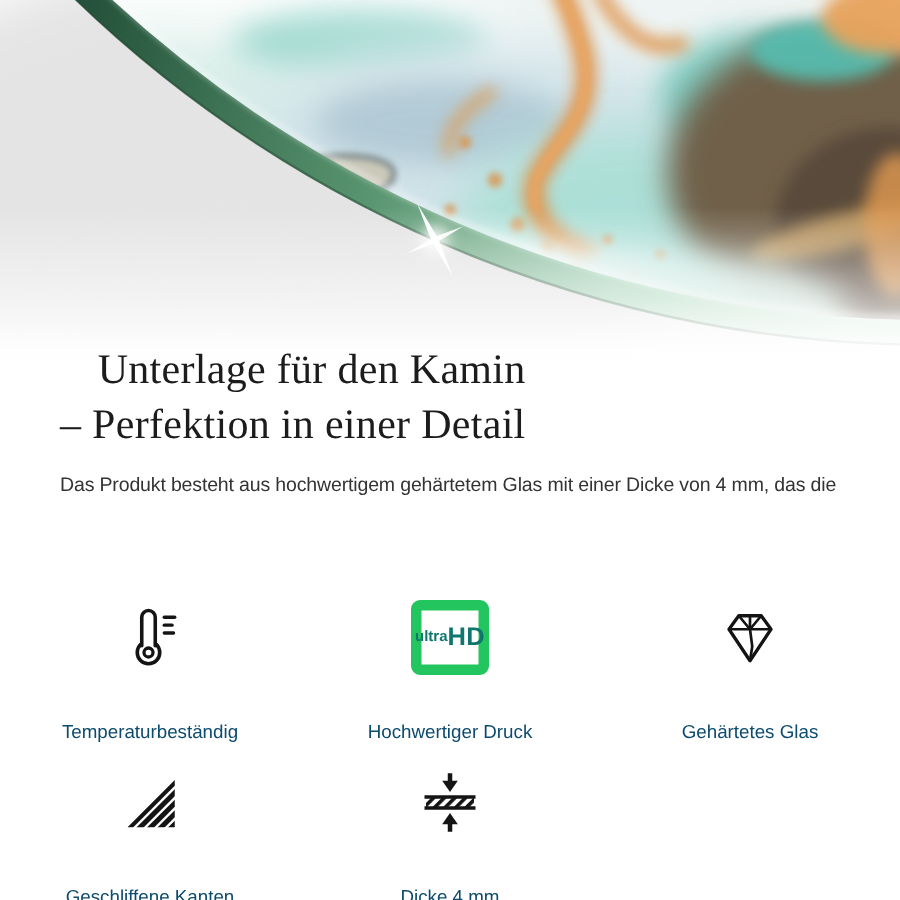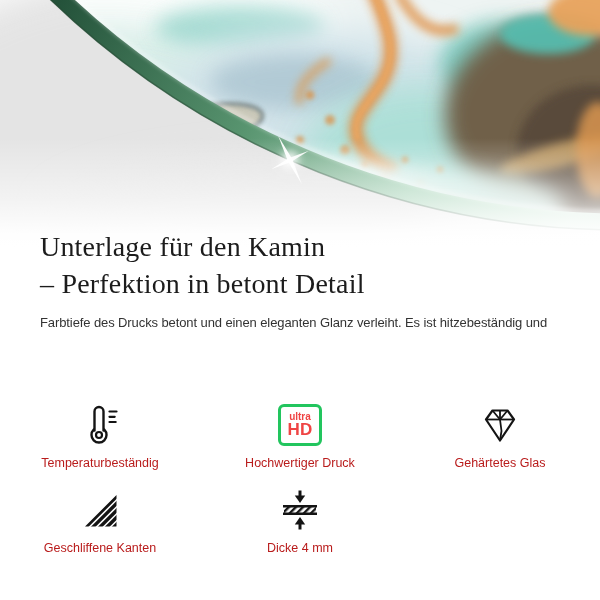--- a/index.html
+++ b/index.html
@@ -23,21 +23,21 @@
   
   .title-block {
     position: absolute; left: 40px; top: 228px;
     font-family: "Liberation Serif", serif;
     font-weight: 400;
     font-size: 28px;
     line-height: 37px;
     color: #1c1c1c;
     letter-spacing: 0.2px;
   }
-  .title-block span { display: block; }
+  .title-block span { display: block; text-align: right; }
 
   
   .desc-block {
     position: absolute; left: 40px; top: 309px;
     font-size: 13px;
     line-height: 27px;
     color: #333333;
     letter-spacing: -0.1px;
     white-space: nowrap;
   }
@@ -56,31 +56,32 @@
     align-items: center;
   }
   .icon-box {
     height: 46px; width: 46px;
     display: flex; align-items: center; justify-content: center;
     margin-bottom: 8px;
   }
   .feature-label {
     font-size: 12.5px;
     line-height: 15px;
-    color: #b91c1c;
+    color: #0c4a6e;
     text-align: center;
+    margin-top: 25px;
   }
   
   .uhd {
     width: 38px; height: 36px;
-    border: 3px solid #22c55e;
+    border: 7px solid #22c55e;
     border-radius: 6px;
-    display: flex; flex-direction: column;
+    display: flex; 
     align-items: center; justify-content: center;
-    color: #ef4444;
+    color: #0f766e;
   }
   .uhd .u-top  { font-size: 10px; line-height: 10px; font-weight: 700; }
   .uhd .u-bot  { font-size: 17px; line-height: 16px; font-weight: 700; letter-spacing: 0.2px; }
 </style>
 </head>
 <body>
 
 <div id="page">
 
   <div class="hero">
@@ -174,25 +175,25 @@
         <polygon points="-21,0 0,-2.1 21,0 0,2.1" fill="#ffffff" opacity="0.9"></polygon>
         <circle r="2.6" fill="#ffffff"></circle>
       </g>
 
       <rect x="0" y="138" width="600" height="110" fill="url(#fadeG)"></rect>
     </svg>
   </div>
 
   <h1 class="title-block" style="margin:0;">
     <span>Unterlage für den Kamin</span>
-    <span>– Perfektion in betont Detail</span>
+    <span>– Perfektion in einer Detail</span>
   </h1>
 
   <p class="desc-block" style="margin:0;">
-    <span>Farbtiefe des Drucks betont und einen eleganten Glanz verleiht. Es ist hitzebeständig und</span>
+    <span>Das Produkt besteht aus hochwertigem gehärtetem Glas mit einer Dicke von 4 mm, das die</span>
   </p>
 
   <div class="features">
 
     <div class="feature">
       <div class="icon-box">
         <svg width="44" height="44" viewBox="0 0 44 44">
           <g stroke="#141414" stroke-width="2.4" fill="none" stroke-linecap="round">
             <circle cx="21" cy="32" r="7.5"></circle>
             <path d="M16.5 27.5 V8.5 a4.5 4.5 0 0 1 9 0 V27.5" fill="#ffffff"></path>

